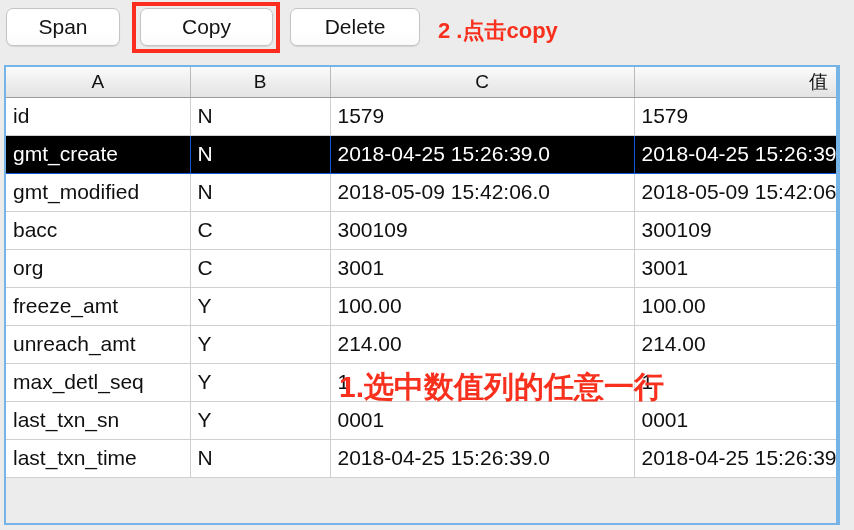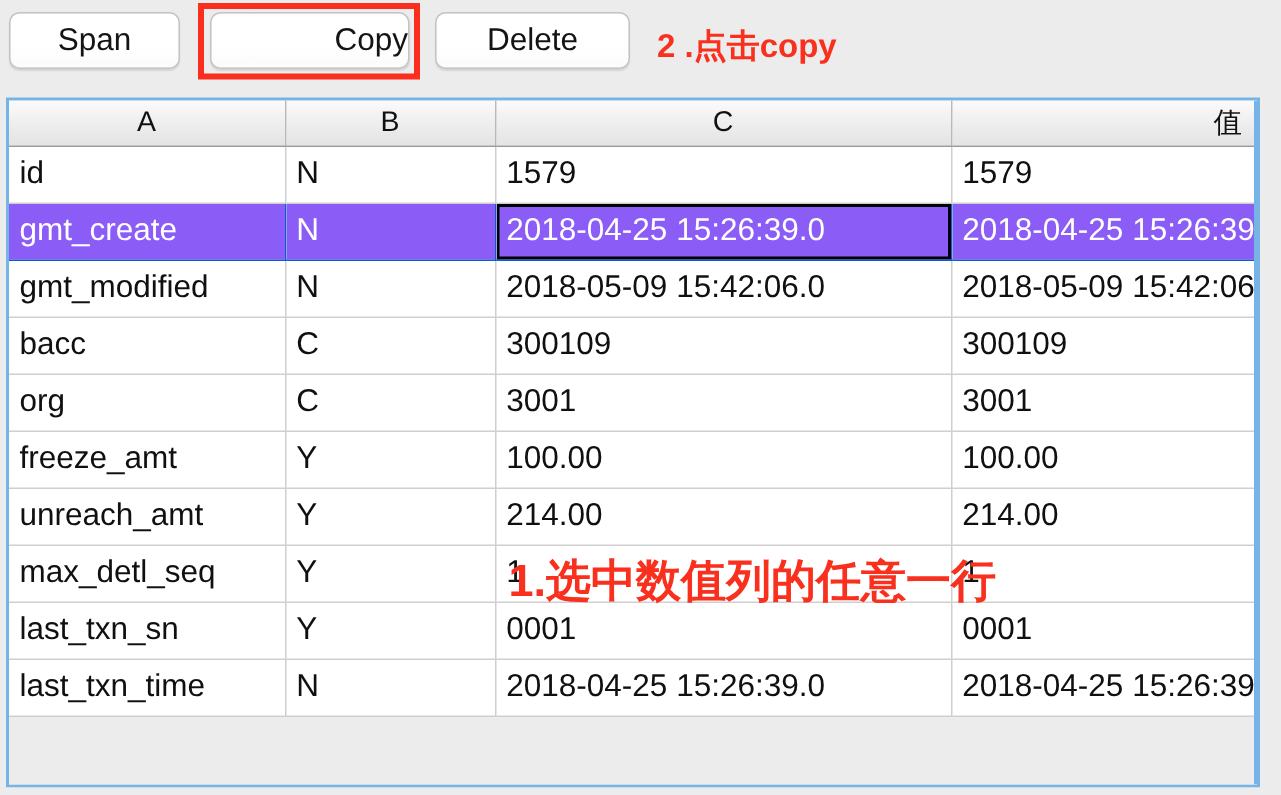--- a/index.html
+++ b/index.html
@@ -35,21 +35,21 @@
     font-family: "Liberation Sans", sans-serif;
     font-size: 21px;
     color: #141414;
     text-align: center;
     line-height: 36px;
     padding: 0;
     box-sizing: border-box;
     cursor: default;
   }
   #btn-span   { left: 6px;   width: 114px; }
-  #btn-copy   { left: 140px; width: 133px; text-align: right; }
+  #btn-copy   { left: 140px; width: 133px; }
   #btn-delete { left: 290px; width: 130px; }
 
   
   #copy-highlight {
     position: absolute;
     left: 132px;
     top: 2px;
     width: 148px;
     height: 51px;
     border: 4px solid #fa2d1e;
@@ -147,21 +147,21 @@
     padding: 0 3px 0 7px;
     box-sizing: border-box;
     white-space: nowrap;
     overflow: hidden;
     background: #ffffff;
     vertical-align: middle;
   }
   #grid td:last-child { border-right: none; }
 
   #grid tr.selected td {
-    background: #8b5cf6;
+    background: #000000;
     color: #ffffff;
     border-bottom-color: #1158d6;
     border-right-color: #1158d6;
     margin-left: 32px;
   }
   #grid tr.selected td.focus-cell {
     box-shadow: inset 0 0 0 2px #000000;
   }
 
   

